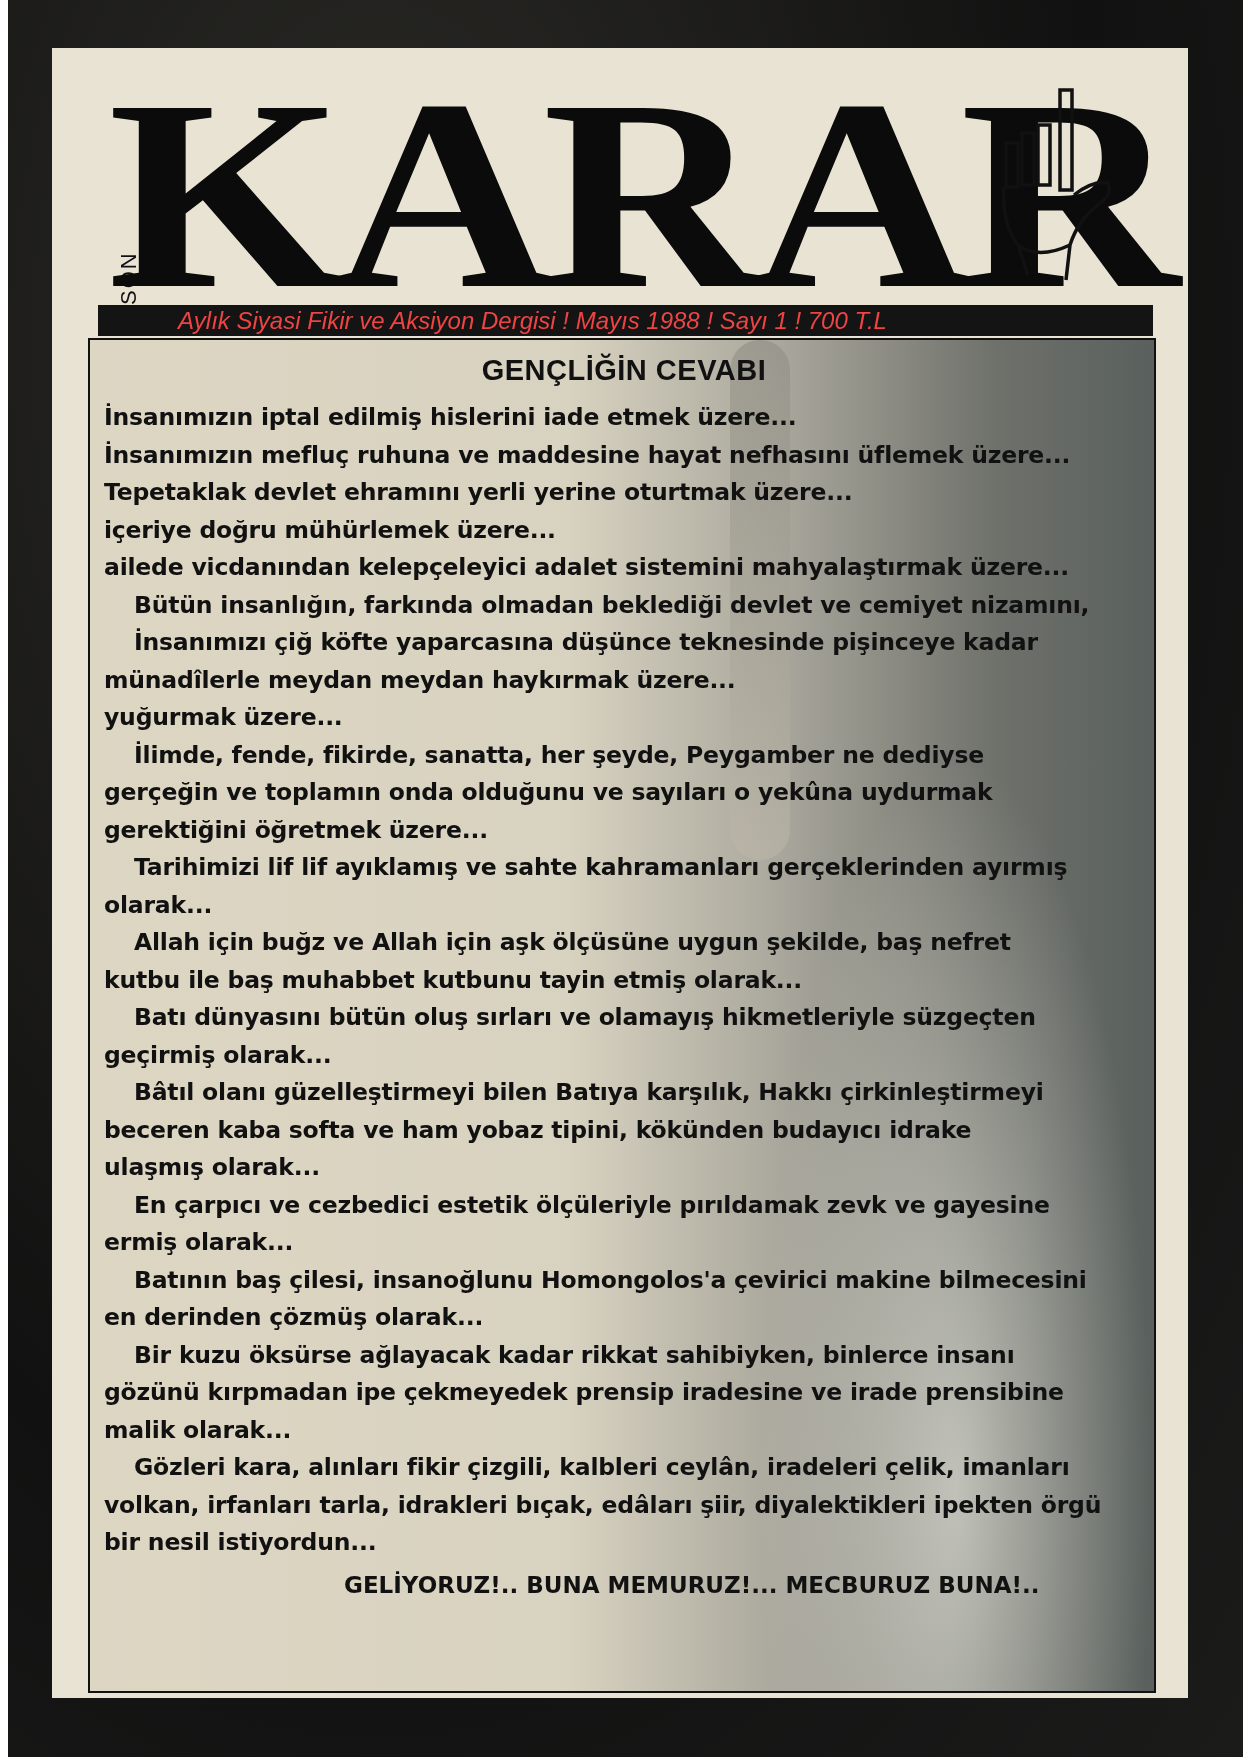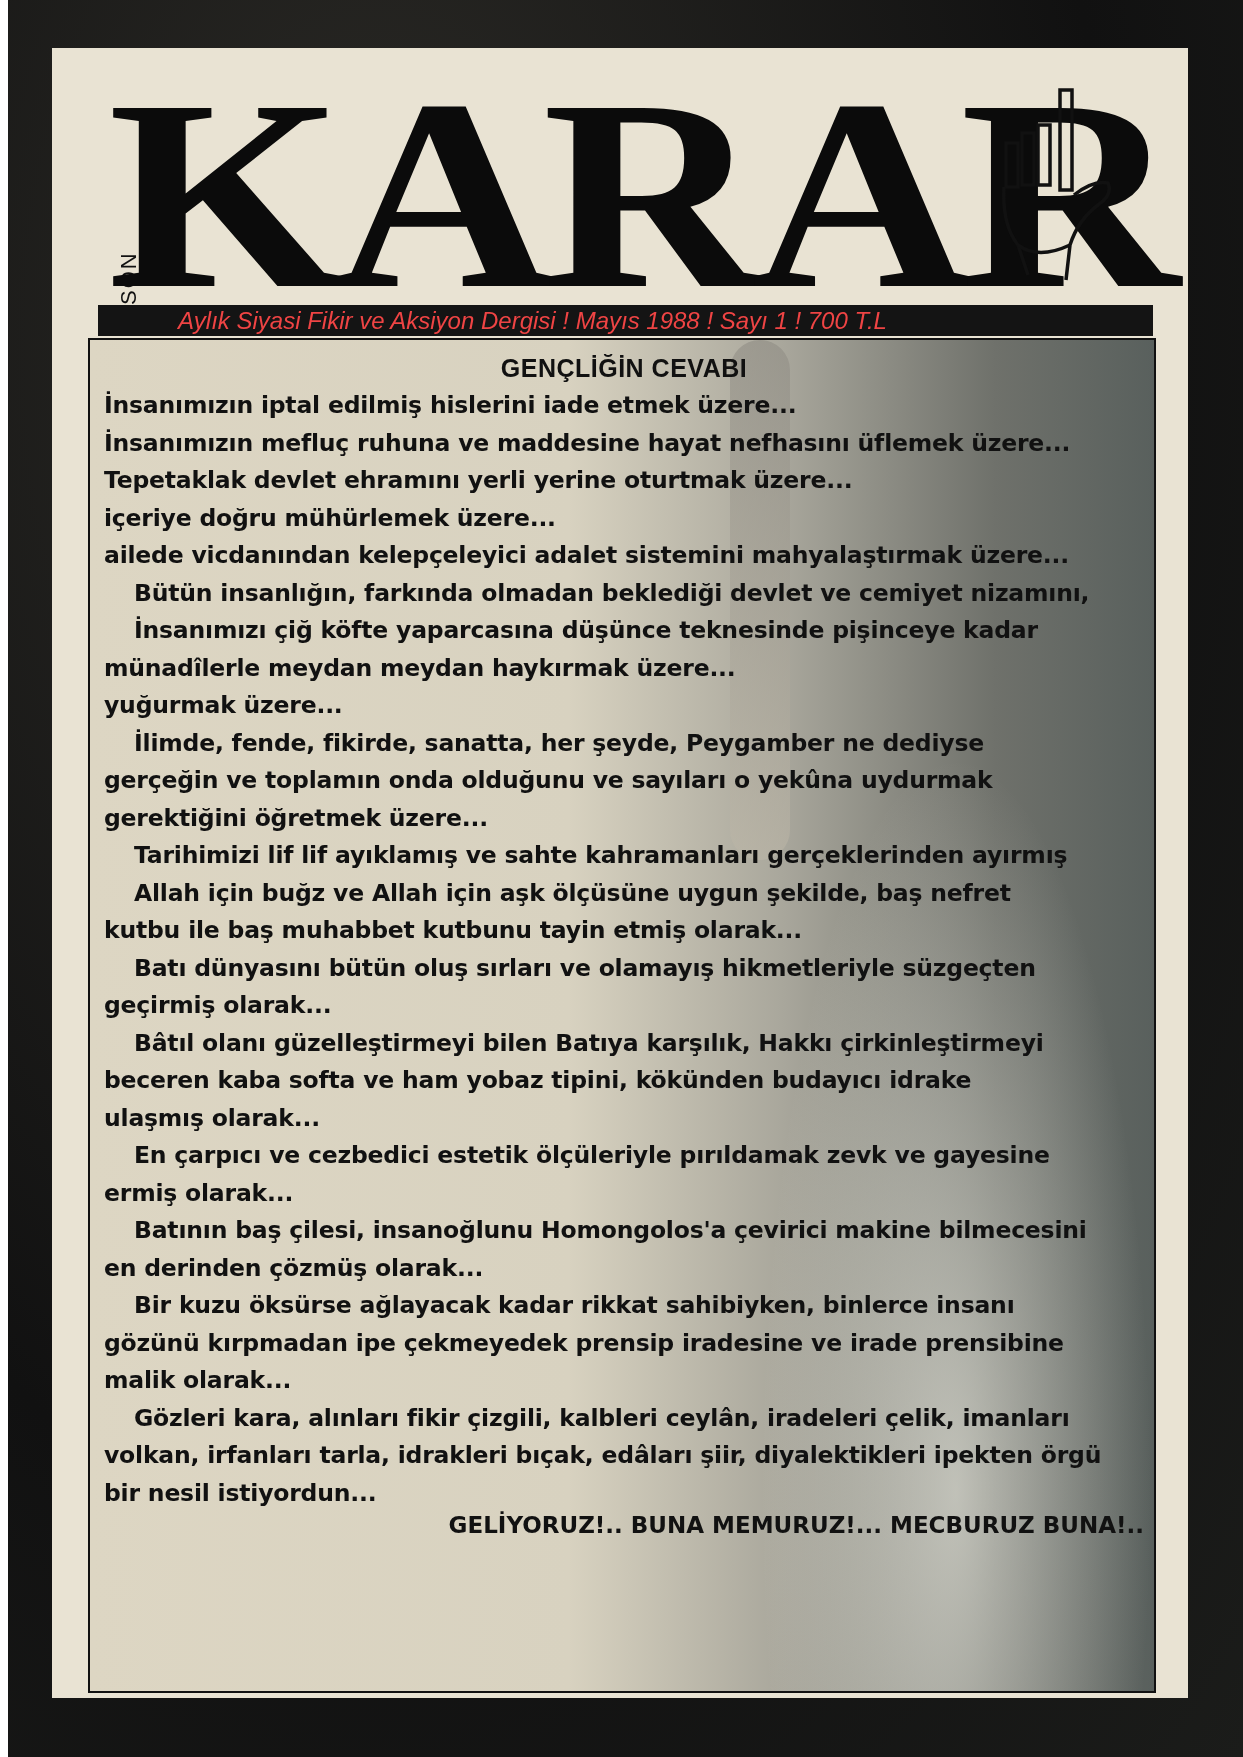--- a/index.html
+++ b/index.html
@@ -15,24 +15,24 @@
   .hand{position:absolute;left:880px;top:0;width:140px;height:200px;}
   .subtitle-bar{position:absolute;left:98px;top:305px;width:1055px;height:31px;background:#141414;
     color:#ef4444;font-style:italic;font-size:24px;line-height:31px;padding-left:80px;box-sizing:border-box;white-space:nowrap;}
   .article{position:absolute;left:88px;top:338px;width:1068px;height:1355px;border:2px solid #111;
     background:linear-gradient(90deg,#ddd6c3 0%,#d8d2c0 45%,#a9a79c 65%,#6f716b 85%,#59605d 100%);
     box-sizing:border-box;overflow:hidden;}
   .shade{position:absolute;left:560px;top:0;width:510px;height:1355px;
     background:radial-gradient(ellipse at 60% 85%,rgba(240,240,230,.6) 0%,rgba(0,0,0,0) 45%);}
   .figure{position:absolute;left:640px;top:0;width:60px;height:520px;background:linear-gradient(#8d8a82,#bdb7a8);opacity:.55;border-radius:30px;}
   .text{position:relative;padding:14px 10px 0 14px;color:#111;}
-  .heading{text-align:center;font-weight:bold;font-size:25px;margin:0 0 4px 0;letter-spacing:.5px;}
+  .heading{text-align:center;font-weight:bold;font-size:29px;margin:0 0 12px 0;letter-spacing:.5px;}
   .line{font-family:"DejaVu Sans",sans-serif;font-weight:bold;font-size:23.5px;line-height:37.5px;white-space:nowrap;letter-spacing:-.2px;}
   .indent{padding-left:30px;}
-  .footer{text-align:right;padding-left:240px;font-family:"DejaVu Sans",sans-serif;font-weight:bold;font-size:23px;}
+  .footer{text-align:left;padding-left:240px;font-family:"DejaVu Sans",sans-serif;font-weight:bold;font-size:23px;margin-top:10px;}
 </style>
 </head>
 <body>
 
 <div class="outer"></div>
 <div class="paper"></div>
 
 <div class="masthead">
   <div class="son">SON</div>
   <div class="logo">KARAR</div>
@@ -62,20 +62,21 @@
         <div class="line">içeriye doğru mühürlemek üzere...</div>
         <div class="line">ailede vicdanından kelepçeleyici adalet sistemini mahyalaştırmak üzere...</div>
         <div class="line indent">Bütün insanlığın, farkında olmadan beklediği devlet ve cemiyet nizamını,</div>
         <div class="line indent">İnsanımızı çiğ köfte yaparcasına düşünce teknesinde pişinceye kadar</div>
         <div class="line">münadîlerle meydan meydan haykırmak üzere...</div>
         <div class="line">yuğurmak üzere...</div>
         <div class="line indent">İlimde, fende, fikirde, sanatta, her şeyde, Peygamber ne dediyse</div>
         <div class="line">gerçeğin ve toplamın onda olduğunu ve sayıları o yekûna uydurmak</div>
         <div class="line">gerektiğini öğretmek üzere...</div>
         <div class="line indent">Tarihimizi lif lif ayıklamış ve sahte kahramanları gerçeklerinden ayırmış</div>
+        <div class="line">olarak...</div>
         <div class="line indent">Allah için buğz ve Allah için aşk ölçüsüne uygun şekilde, baş nefret</div>
         <div class="line">kutbu ile baş muhabbet kutbunu tayin etmiş olarak...</div>
         <div class="line indent">Batı dünyasını bütün oluş sırları ve olamayış hikmetleriyle süzgeçten</div>
         <div class="line">geçirmiş olarak...</div>
         <div class="line indent">Bâtıl olanı güzelleştirmeyi bilen Batıya karşılık, Hakkı çirkinleştirmeyi</div>
         <div class="line">beceren kaba softa ve ham yobaz tipini, kökünden budayıcı idrake</div>
         <div class="line">ulaşmış olarak...</div>
         <div class="line indent">En çarpıcı ve cezbedici estetik ölçüleriyle pırıldamak zevk ve gayesine</div>
         <div class="line">ermiş olarak...</div>
         <div class="line indent">Batının baş çilesi, insanoğlunu Homongolos'a çevirici makine bilmecesini</div>

